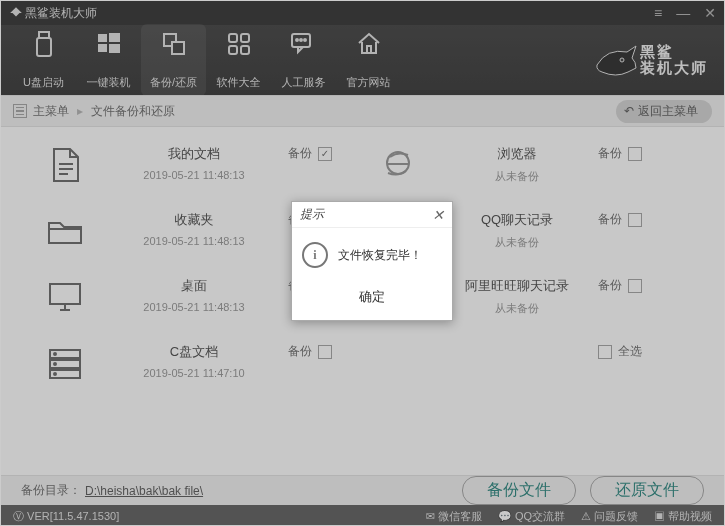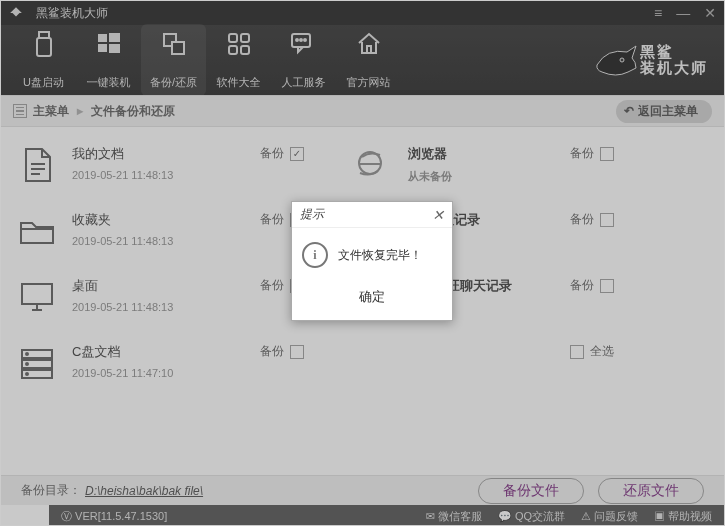--- a/index.html
+++ b/index.html
@@ -5,58 +5,58 @@
   * { box-sizing: border-box; margin: 0; padding: 0; font-family: "Microsoft YaHei", Arial, sans-serif; }
   body { width: 725px; height: 526px; overflow: hidden; border: 1px solid #ccc; position: relative; }
   .titlebar { height: 24px; background: #1a1a1a; color: #ddd; display: flex; align-items: center; padding: 0 8px; font-size: 12px; }
   .titlebar .win-ctl { margin-left: auto; display: flex; gap: 14px; color: #aaa; font-size: 14px; }
   .toolbar { height: 70px; background: linear-gradient(#2a2a2a,#1e1e1e); display: flex; align-items: center; padding: 0 10px; }
   .tb-item { width: 65px; display:flex; flex-direction:column; align-items:center; color:#ddd; font-size:11px; gap:17px; padding:6px 0; border-radius:6px; }
   .tb-item.active { background: rgba(255,255,255,0.08); }
   .tb-icon { width:28px; height:28px; display:flex; align-items:center; justify-content:center; }
   .logo-box { margin-left:auto; display:flex; align-items:center; color:#eee; padding-right:6px; }
   .logo-text { display:flex; flex-direction:column; font-size:15px; font-weight:bold; letter-spacing:2px; line-height:1.1;}
-  .breadcrumb { height: 32px; background:#efefef; border-top:1px solid #ddd; border-bottom:1px solid #ddd; display:flex; align-items:center; padding:0 12px; font-size:12px; color:#555;font-weight:bold; }
+  .breadcrumb { height: 32px; background:#efefef; border-top:1px solid #ddd; border-bottom:1px solid #ddd; display:flex; align-items:center; padding:0 12px; font-size:12px; color:#555; }
   .breadcrumb .ret-btn { margin-left:auto; background:#ccc; border-radius:12px; padding:3px 14px 3px 8px; display:flex; align-items:center; gap:4px; font-size:12px; color:#444;}
-  .main { height: 348px; background:#fefefe; padding: 18px 30px 8px 13px; overflow:hidden; }
+  .main { height: 348px; background:#fefefe; padding: 18px 30px 8px 41px; overflow:hidden;text-align:center; }
   .row { display:flex; align-items:flex-start; margin-bottom: 26px; }
   .row-icon { width:46px; height:40px; display:flex; align-items:center; justify-content:center; color:#555;}
   .row-left { width:200px; padding-left:12px;}
   .row-left .name { font-size:13px; color:#333; }
   .row-left .ts { font-size:11px; color:#888; margin-top:6px;}
   .chk-group { width:80px; display:flex; align-items:center; gap:6px; font-size:12px; color:#555; }
   .chk { width:14px; height:14px; border:1px solid #999; display:inline-flex; align-items:center; justify-content:center; font-size:10px; color:#555;}
   .mid-icon { width:60px; display:flex; align-items:center; justify-content:center; color:#888;}
-  .row-right { width:170px; padding-left:8px;font-weight:bold;}
+  .row-right { width:170px; padding-left:8px;}
   .row-right .name { font-size:13px; color:#333;}
   .row-right .sub { font-size:11px; color:#888; margin-top:6px;}
   .bottombar { height: 30px; background:#efefef; border-top:1px solid #ddd; display:flex; align-items:center; padding:0 20px; font-size:12px; color:#555;}
-  .bottombar .path { text-decoration: underline; margin-left:4px; color:#444;font-style:italic;}
-  .bottombar .pill { margin-left:14px; border:1px solid #999; border-radius:14px; padding:3px 24px; font-size:14px; color:#701a75;}
-  .statusbar { height:22px; background:#4a4a4a; color:#ddd; display:flex; align-items:center; padding:0 12px; font-size:11px; gap:16px;margin-left:48px;}
+  .bottombar .path { text-decoration: underline; margin-left:4px; color:#444;}
+  .bottombar .pill { margin-left:14px; border:1px solid #999; border-radius:14px; padding:3px 24px; font-size:16px; color:#0f766e;}
+  .statusbar { height:22px; background:#4a4a4a; color:#ddd; display:flex; align-items:center; padding:0 12px; font-size:11px; gap:16px;}
   .statusbar .spacer { flex:1;}
   .overlay { position:absolute; inset:0; background:rgba(100,100,100,0.35); z-index:50;}
   .dialog { position:absolute; left:290px; top:200px; width:162px; background:#fff; border:1px solid #aaa; z-index:60; box-shadow:0 2px 10px rgba(0,0,0,0.3);}
   .dlg-title { height:26px; display:flex; align-items:center; padding:0 8px; font-size:12px; color:#444; border-bottom:1px solid #eee;font-style:italic;}
   .dlg-title .x { margin-left:auto; font-size:14px; color:#666;}
   .dlg-body { padding:14px 10px 10px 10px; display:flex; align-items:center; gap:10px; font-size:12px; color:#333;}
   .info-ico { width:26px; height:26px; border:2px solid #777; border-radius:50%; display:flex; align-items:center; justify-content:center; font-family:serif; font-weight:bold; color:#777;}
   .dlg-foot { text-align:center; padding:10px 0 14px 0; font-size:13px; color:#333;}
   svg { display:block; }
   .bc-ico { width:14px; height:14px; border:1px solid #999; display:flex; flex-direction:column; gap:2px; padding:2px; margin-right:6px;}
   .bc-ico div { height:2px; background:#999;}
 </style>
 </head>
 <body>
 
 <div class="titlebar">
   <svg width="14" height="14" viewBox="0 0 24 24" fill="#ddd">
       <path d="M2 12 L12 2 L22 12 L18 12 L12 18 L6 12 Z"></path>
     </svg>
-  <span style="margin-left:13px">黑鲨装机大师</span>
+  <span style="margin-left:2px">黑鲨装机大师</span>
   <div class="win-ctl">
     <span>≡</span>
     <span>―</span>
     <span>✕</span>
   </div>
 </div>
 
 <div class="toolbar">
   <div class="tb-item">
     <div class="tb-icon">

